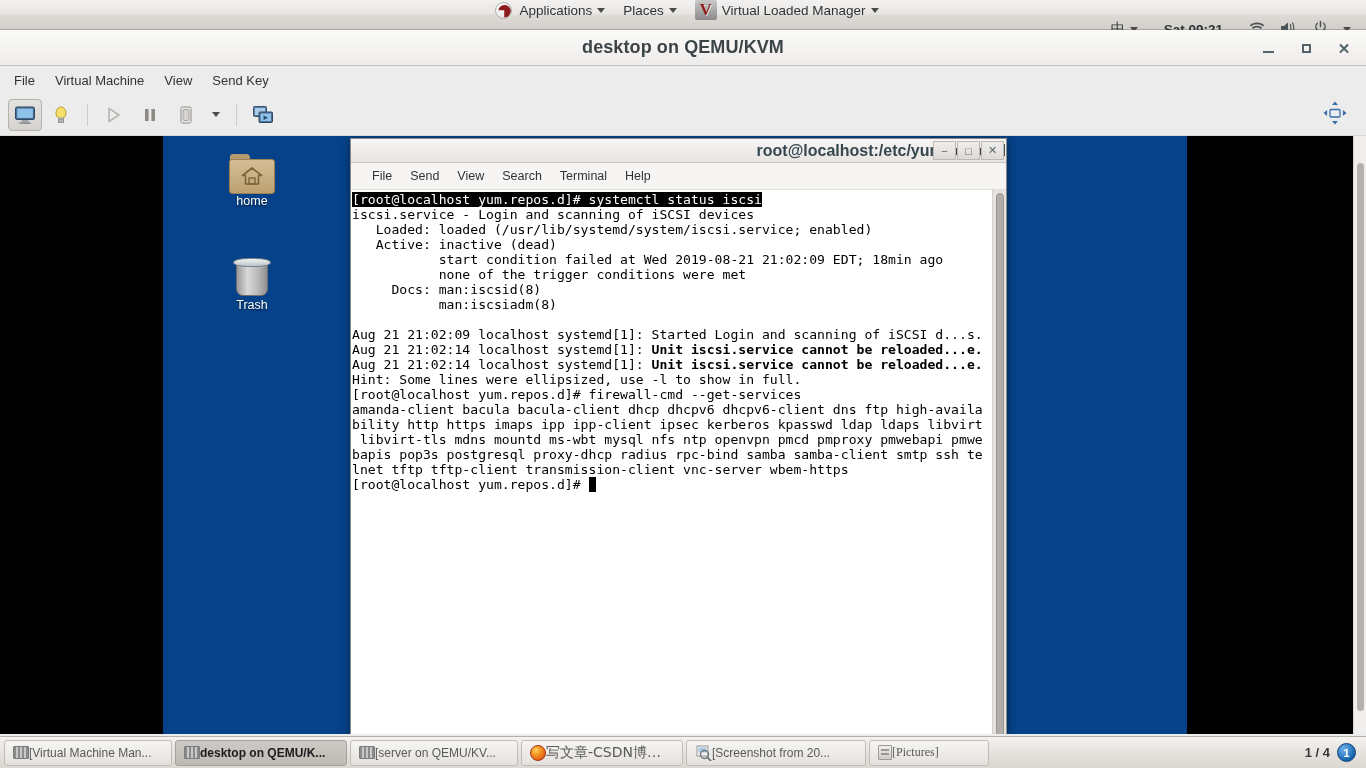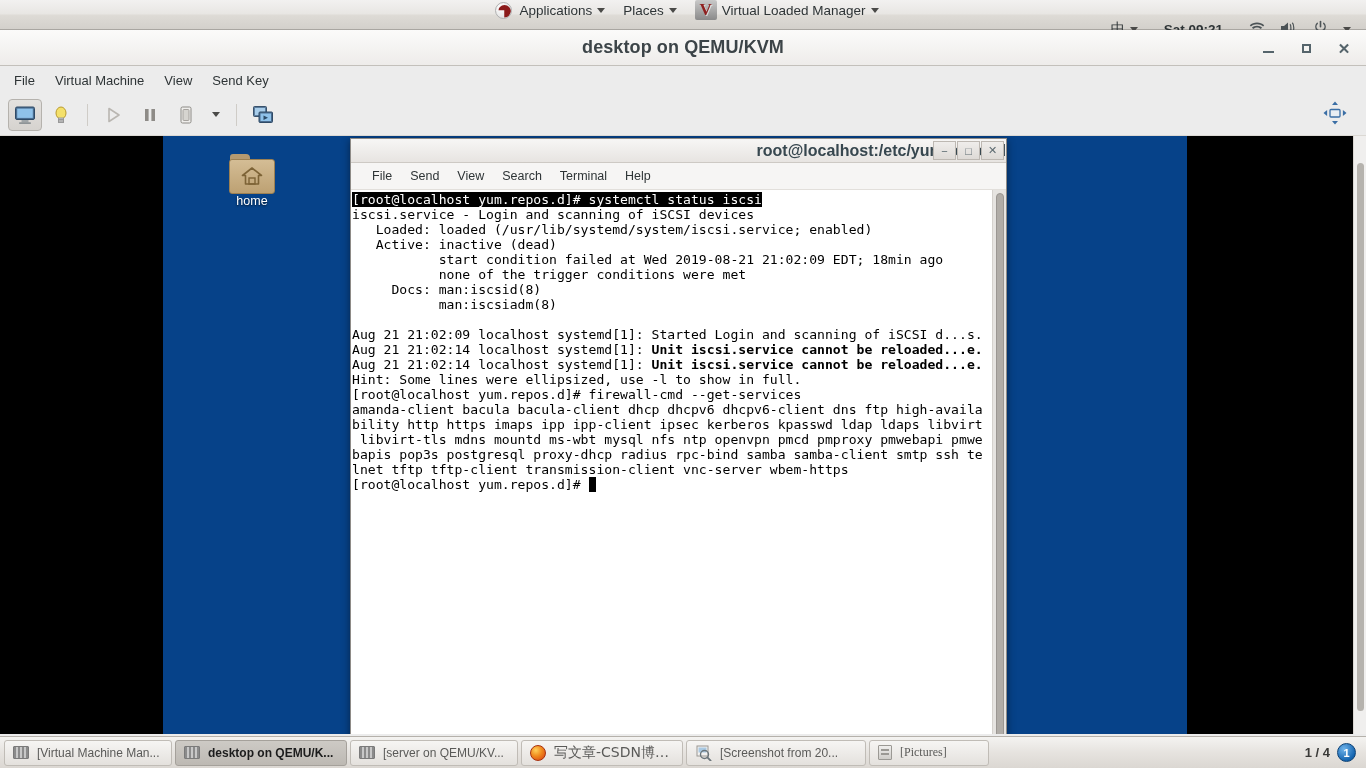--- a/index.html
+++ b/index.html
@@ -207,21 +207,21 @@
   }
 
   
   .taskbar {
     position: absolute; left: 0; bottom: 0; width: 1366px; height: 32px;
     background: linear-gradient(to bottom,#f4f3f1 0%,#e6e3df 50%,#dbd7d2 100%);
     border-top: 1px solid #b5b1ab;
     display: flex; align-items: center; padding: 2px 4px; gap: 3px;
   }
   .task-btn {
-    display: flex; align-items: center; gap: 8px;
+    display: flex; align-items: center; gap: 0;
     height: 26px; padding: 0 8px; min-width: 0;
     background: linear-gradient(to bottom,#f6f5f3,#e4e1dd);
     border: 1px solid #c0bcb6; border-radius: 3px;
     font-size: 12px; color: #5a5a58; white-space: nowrap; overflow: hidden;
     flex: 0 1 auto;
   }
   .task-btn.active {
     background: linear-gradient(to bottom,#cdcac5,#bdb9b3);
     border: 1px solid #a5a19b; color: #1c1c1c; font-weight: bold;
   }
@@ -415,20 +415,27 @@
               <div class="tab"></div>
               <div class="body"></div>
               <svg class="house" viewBox="0 0 22 18">
                 <path d="M11 1L1.5 8.5h3V17h13V8.5h3z" fill="none" stroke="#7d6336" stroke-width="1.6" stroke-linejoin="round"></path>
                 <rect x="8" y="11" width="6" height="6" fill="none" stroke="#7d6336" stroke-width="1.4"></rect>
               </svg>
             </div>
             <div class="label">home</div>
           </div>
 
+          <div class="desk-icon" style="left:46px; top:118px;">
+            <div class="trash-ico">
+              <div class="can"></div>
+              <div class="lid"></div>
+            </div>
+            <div class="label">Trash</div>
+          </div>
 
           <div class="term-window">
 
             <div class="term-titlebar">
               <div class="term-title">root@localhost:/etc/yum.repos.d</div>
               <div class="term-winbtns">
                 <div class="term-wb">−</div>
                 <div class="term-wb">□</div>
                 <div class="term-wb">✕</div>
               </div>

